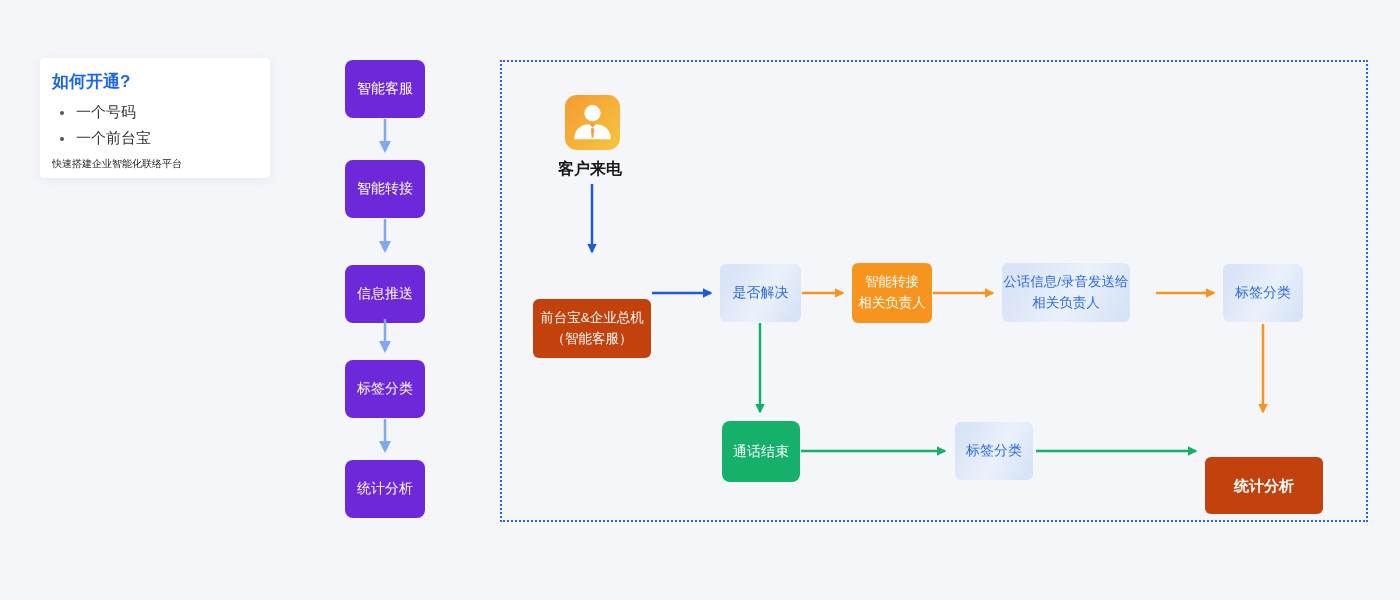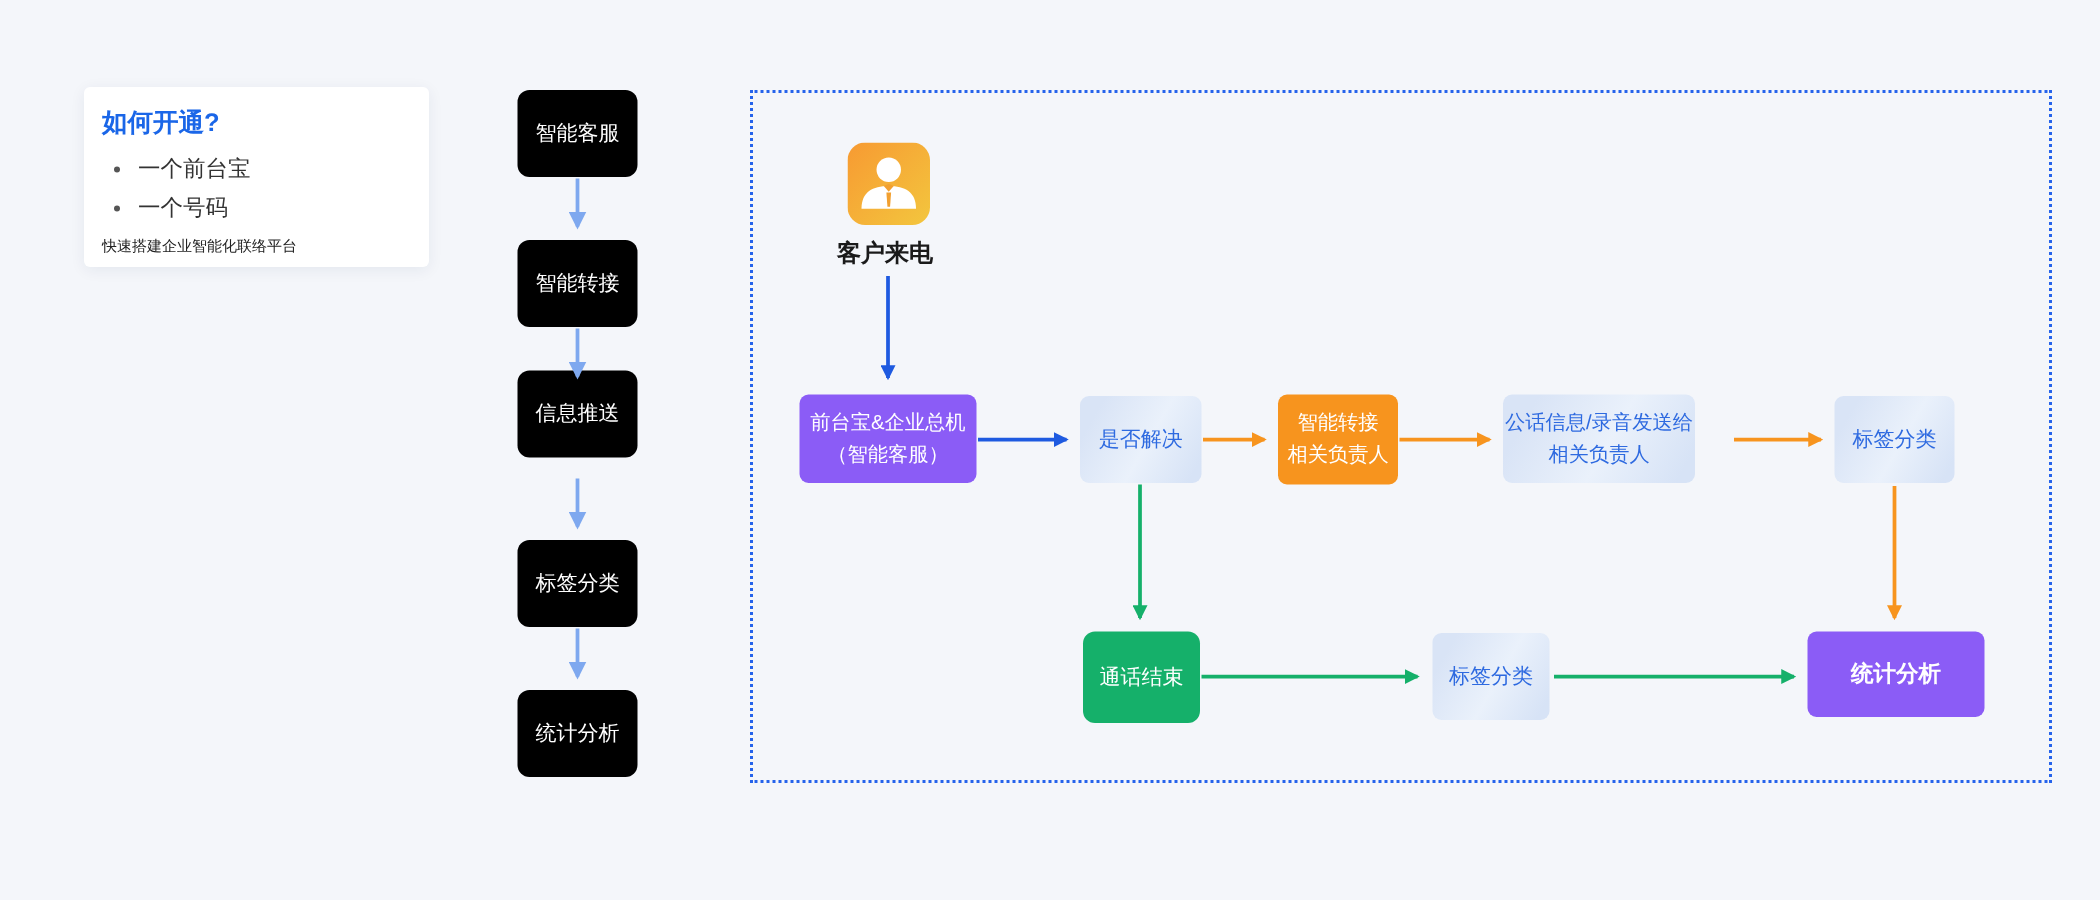--- a/index.html
+++ b/index.html
@@ -2,41 +2,41 @@
 <html><head>
 <meta charset="utf-8">
 <style>
   * { margin:0; padding:0; box-sizing:border-box; }
   html,body { width:1400px; height:600px; }
   body { font-family:"Liberation Sans", sans-serif; background:#f4f6fa; position:relative; overflow:hidden; }
 
   .canvas { position:absolute; inset:0; width:1400px; height:600px; }
 
   
-  .info-card { position:absolute; left:56px; top:58px; width:230px; height:120px;
+  .info-card { position:absolute; left:40px; top:58px; width:230px; height:120px;
     background:#ffffff; border-radius:4px; box-shadow:0 2px 10px rgba(20,40,90,.07);
     padding:12px 12px 10px 12px; }
   .info-card h3 { font-size:17px; font-weight:700; color:#1a66e8; margin-bottom:10px; }
   .info-bullet { display:flex; align-items:center; font-size:15px; color:#333; margin:0 0 7px 4px; }
   .info-bullet .dot { width:4px; height:4px; border-radius:50%; background:#555; margin:0 12px 0 4px; flex:none; }
   .info-footer { font-size:10px; color:#222; margin-top:9px; }
 
   
-  .p-box { position:absolute; left:345px; width:80px; height:58px; background:#000000;
+  .p-box { position:absolute; left:345px; width:80px; height:58px; background:#6d28d9;
     border-radius:8px; color:#fff; font-size:14px; display:flex; align-items:center; justify-content:center; }
-  .p1{top:60px} .p2{top:160px} .p3{top:247px} .p4{top:360px} .p5{top:460px}
+  .p1{top:60px} .p2{top:160px} .p3{top:265px} .p4{top:360px} .p5{top:460px}
 
   
   .flow-frame { position:absolute; left:500px; top:60px; width:868px; height:462px;
     border:2px dotted #2563eb; }
 
   
   .node { position:absolute; display:flex; flex-direction:column; align-items:center; justify-content:center;
     border-radius:6px; font-size:14px; text-align:center; line-height:1.55; }
-  .node.blue { background:#8b5cf6; color:#fff; }
+  .node.blue { background:#c2410c; color:#fff;margin-top:36px; }
   .node.orange { background:#f7941e; color:#fff; }
   .node.green { background:#15b06a; color:#fff; border-radius:8px; }
   .node.light { background:linear-gradient(120deg,#d9e4f6 15%,#eaf1fb 55%,#d7e3f6 92%); color:#2e6ae0; }
 
   .n-gateway  { left:533px;  top:263px; width:118px; height:59px; font-size:13.5px; }
   .n-resolved { left:720px;  top:264px; width:81px;  height:58px; }
   .n-transfer { left:852px;  top:263px; width:80px;  height:60px; font-size:13.5px; }
   .n-sendinfo { left:1002px; top:263px; width:128px; height:59px; font-size:13.5px; }
   .n-tagtop   { left:1223px; top:264px; width:80px;  height:58px; }
   .n-stats    { left:1205px; top:421px; width:118px; height:57px; font-size:15px; font-weight:700; }
@@ -52,25 +52,25 @@
 </style>
 </head>
 <body>
 
 <div class="canvas">
 
   <div class="info-card">
     <h3>如何开通?</h3>
     <div class="info-bullet">
       <span class="dot"></span>
-      <span>一个前台宝</span>
+      <span>一个号码</span>
     </div>
     <div class="info-bullet">
       <span class="dot"></span>
-      <span>一个号码</span>
+      <span>一个前台宝</span>
     </div>
     <div class="info-footer">快速搭建企业智能化联络平台</div>
   </div>
 
   <div class="p-box p1">智能客服</div>
   <div class="p-box p2">智能转接</div>
   <div class="p-box p3">信息推送</div>
   <div class="p-box p4">标签分类</div>
   <div class="p-box p5">统计分析</div>
 

